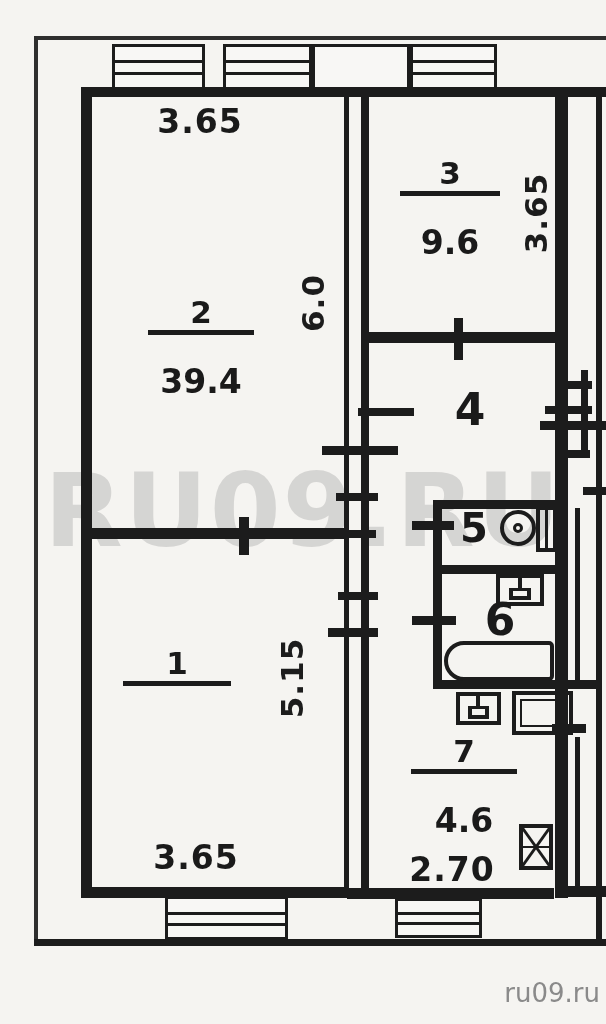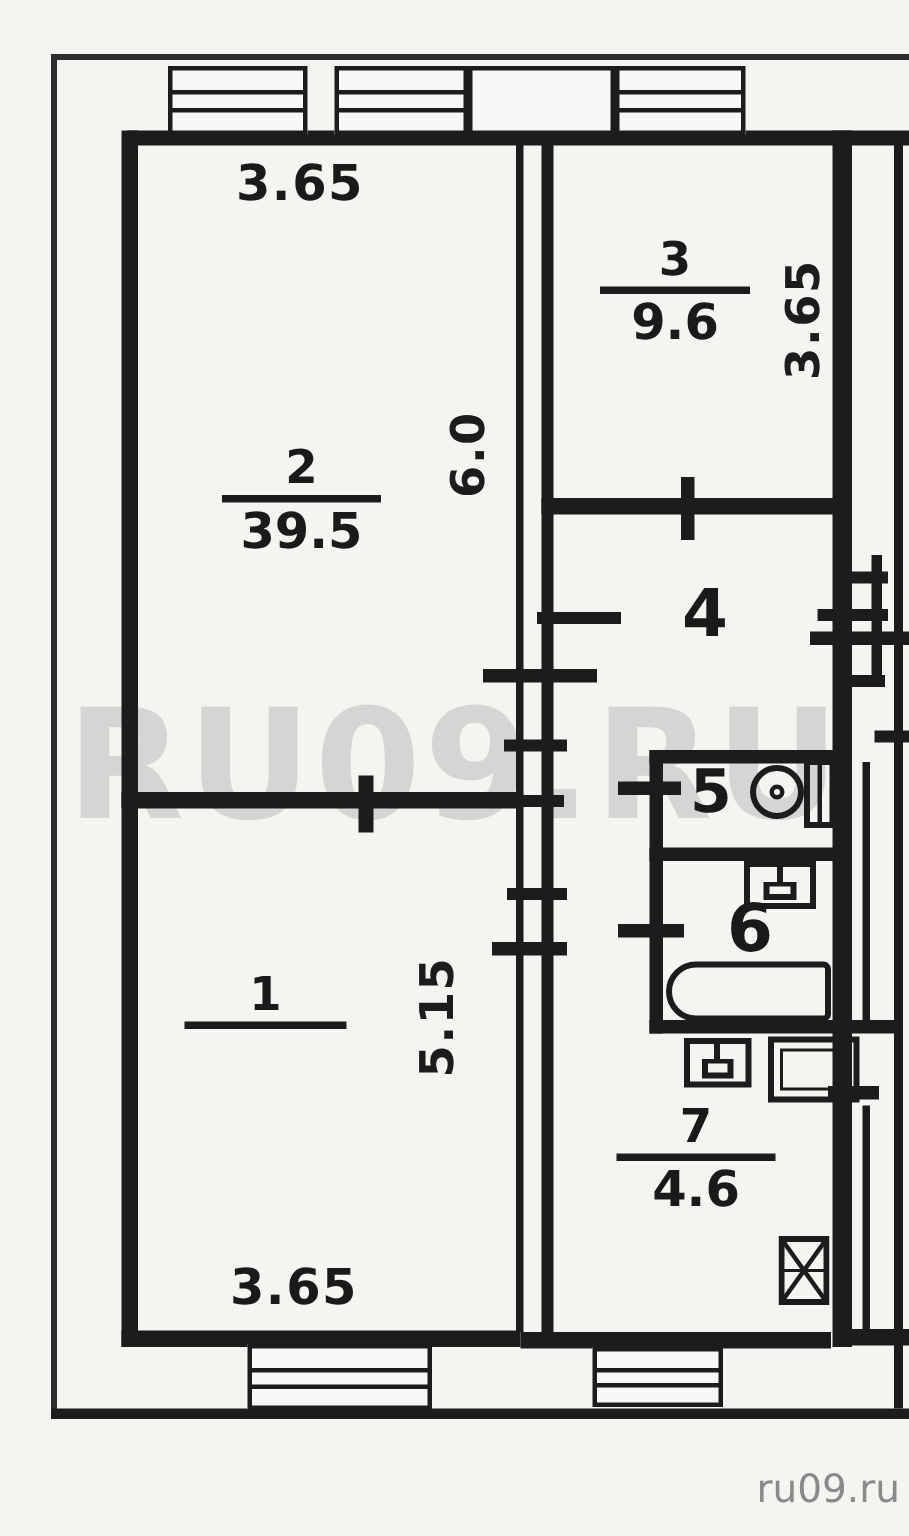--- a/index.html
+++ b/index.html
@@ -8,21 +8,21 @@
   .wall{position:absolute;background:#1c1c1c;}
   .thin{background:#2e2e2e;}
   .tick{position:absolute;background:#1c1c1c;}
   .win{position:absolute;background:#f8f7f5;border:3px solid #1c1c1c;box-sizing:border-box;}
   .win .bar{position:absolute;left:-1px;right:-1px;height:3px;background:#1c1c1c;}
   .lbl{position:absolute;font-weight:700;color:#1a1a1a;text-align:center;white-space:nowrap;}
   .dim{font-size:33px;letter-spacing:1px;}
   .frac{display:flex;flex-direction:column;align-items:center;}
   .frac .num{font-size:31px;line-height:30px;}
   .frac .rule{height:5px;background:#1c1c1c;margin:3px 0 2px 0;}
-  .frac .area{font-size:33px;line-height:34px;}
+  .frac .area{font-size:33px;line-height:34px;margin-top:28px;}
   .roomnum{font-size:44px;line-height:44px;}
   .rot{position:absolute;display:flex;align-items:center;justify-content:center;}
   .rot span{transform:rotate(-90deg);font-weight:700;font-size:31px;white-space:nowrap;letter-spacing:1px;}
   .fix{position:absolute;box-sizing:border-box;}
   .wm{position:absolute;left:14px;top:446px;width:578px;height:130px;
       font-size:102px;font-weight:700;color:#8f8f8f;opacity:.30;letter-spacing:2px;
       text-align:center;line-height:130px;}
   .footer{position:absolute;left:488px;top:978px;width:112px;font-size:26px;color:#8a8a8a;text-align:right;}
 </style>
 </head>
@@ -132,25 +132,26 @@
   <div class="rot" style="left:282px;top:270px;width:62px;height:66px">
     <span>6.0</span>
   </div>
   <div class="rot" style="left:508px;top:162px;width:56px;height:102px">
     <span>3.65</span>
   </div>
   <div class="rot" style="left:262px;top:628px;width:60px;height:100px">
     <span>5.15</span>
   </div>
   <div class="lbl dim" style="left:138px;top:838px;width:116px">3.65</div>
+  <div class="lbl dim" style="left:396px;top:850px;width:112px">2.70</div>
 
   <div class="lbl frac" style="left:146px;top:297px;width:110px">
     <span class="num">2</span>
     <span class="rule" style="width:106px"></span>
-    <span class="area">39.5</span>
+    <span class="area">39.4</span>
   </div>
 
   <div class="lbl frac" style="left:398px;top:158px;width:104px">
     <span class="num">3</span>
     <span class="rule" style="width:100px"></span>
     <span class="area">9.6</span>
   </div>
 
   <div class="lbl roomnum" style="left:444px;top:388px;width:52px">4</div>
   <div class="lbl roomnum" style="left:452px;top:506px;width:44px;font-size:40px">5</div>

